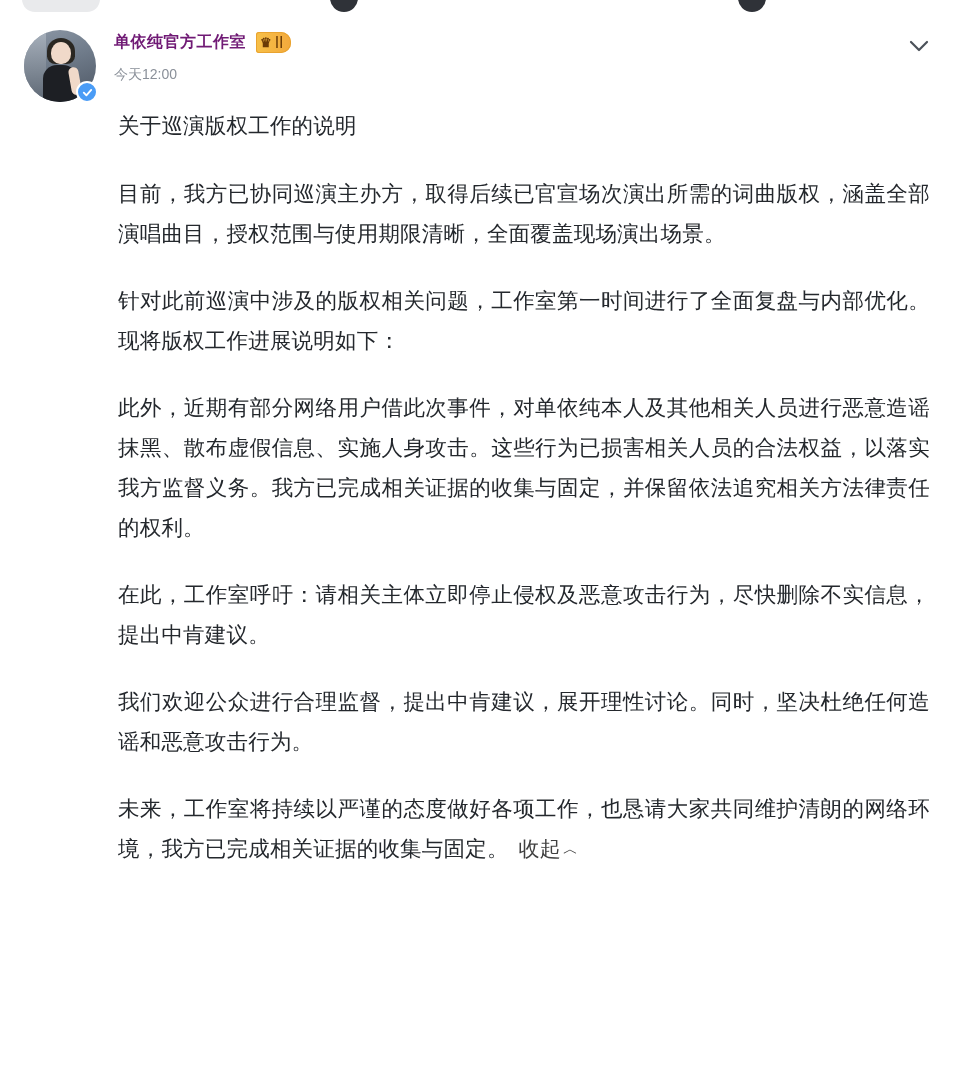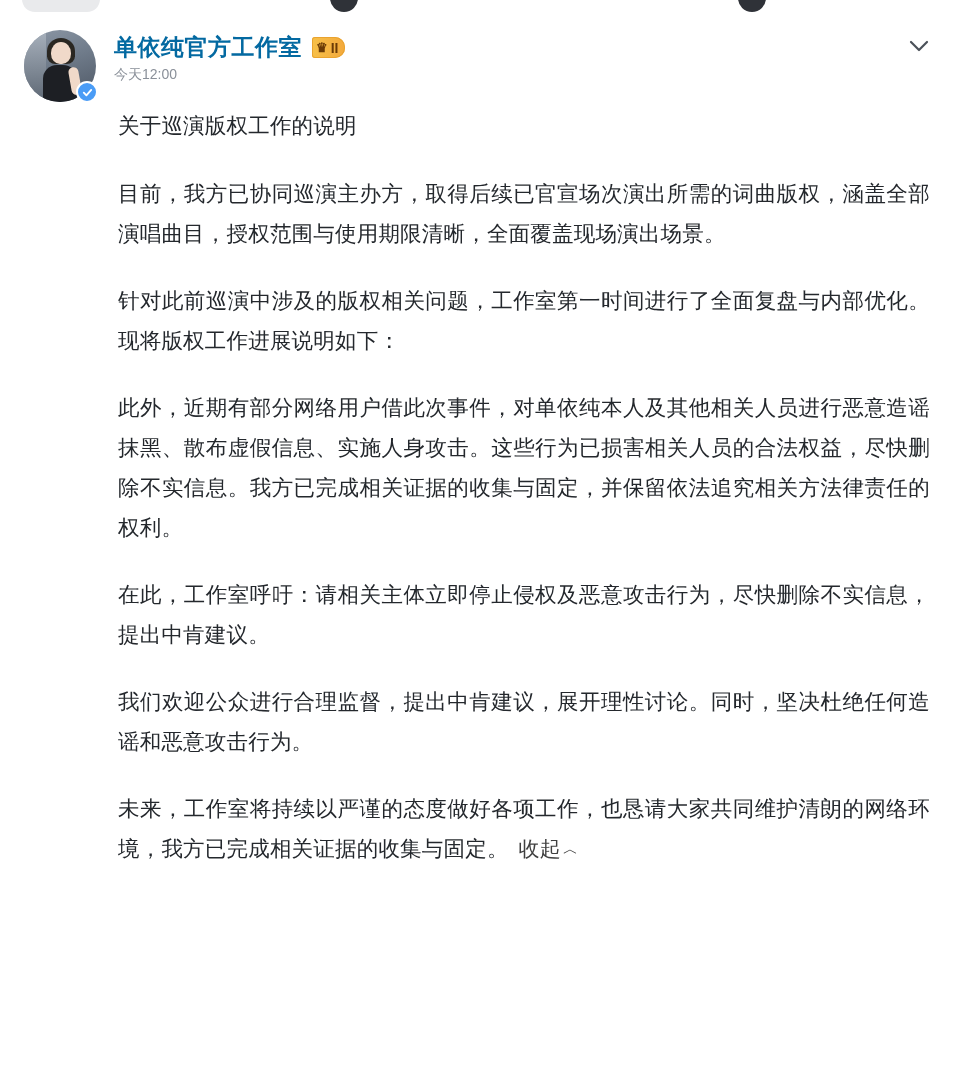--- a/index.html
+++ b/index.html
@@ -142,40 +142,40 @@
 
   .name-row {
     position: absolute;
     left: 114px;
     top: 18px;
     display: flex;
     align-items: center;
     gap: 10px;
   }
   .user-name {
-    font-size: 23px;
+    font-size: 16px;
     font-weight: bold;
-    color: #0369a1;
+    color: #701a75;
     letter-spacing: .5px;
   }
   .level-badge {
     display: inline-flex;
     align-items: center;
     height: 21px;
     padding: 0 7px 0 4px;
     border-radius: 3px 10px 10px 3px;
     background: linear-gradient(90deg, #f7c048 0%, #f3a93c 100%);
     color: #6b3b06;
     font-size: 13px;
     font-weight: bold;
     gap: 3px;
     box-shadow: inset 0 0 0 1px #e9a32f;
   }
   .level-badge .crown { font-size: 13px; line-height: 1; }
-  .level-badge .lvl { font-size: 14px; font-weight: bold; }
+  .level-badge .lvl { font-size: 16px; font-weight: normal; }
 
   .timestamp {
     position: absolute;
     left: 114px;
     top: 52px;
     font-size: 14px;
     color: #8a9099;
   }
 
   .collapse-chevron {
@@ -259,19 +259,19 @@
       <svg width="30" height="24" viewBox="0 0 30 24" aria-hidden="true">
         <path d="M7 8 L15 16 L23 8" fill="none" stroke="#4b5159" stroke-width="2.2" stroke-linecap="round" stroke-linejoin="round"></path>
       </svg>
     </div>
   </div>
 
   <div class="post-body">
     <p class="first">关于巡演版权工作的说明</p>
     <p>目前，我方已协同巡演主办方，取得后续已官宣场次演出所需的词曲版权，涵盖全部演唱曲目，授权范围与使用期限清晰，全面覆盖现场演出场景。</p>
     <p>针对此前巡演中涉及的版权相关问题，工作室第一时间进行了全面复盘与内部优化。现将版权工作进展说明如下：</p>
-    <p>此外，近期有部分网络用户借此次事件，对单依纯本人及其他相关人员进行恶意造谣抹黑、散布虚假信息、实施人身攻击。这些行为已损害相关人员的合法权益，尽快删除不实信息。我方已完成相关证据的收集与固定，并保留依法追究相关方法律责任的权利。</p>
+    <p>此外，近期有部分网络用户借此次事件，对单依纯本人及其他相关人员进行恶意造谣抹黑、散布虚假信息、实施人身攻击。这些行为已损害相关人员的合法权益，以落实我方监督义务。我方已完成相关证据的收集与固定，并保留依法追究相关方法律责任的权利。</p>
     <p>在此，工作室呼吁：请相关主体立即停止侵权及恶意攻击行为，尽快删除不实信息，提出中肯建议。</p>
     <p>我们欢迎公众进行合理监督，提出中肯建议，展开理性讨论。同时，坚决杜绝任何造谣和恶意攻击行为。</p>
     <p class="last"><span>未来，工作室将持续以严谨的态度做好各项工作，也恳请大家共同维护清朗的网络环境，我方已完成相关证据的收集与固定。</span><span class="collapse-link"><span>收起</span><span class="arrow">︿</span></span></p>
   </div>
 
 </div>
 
 </body></html>

